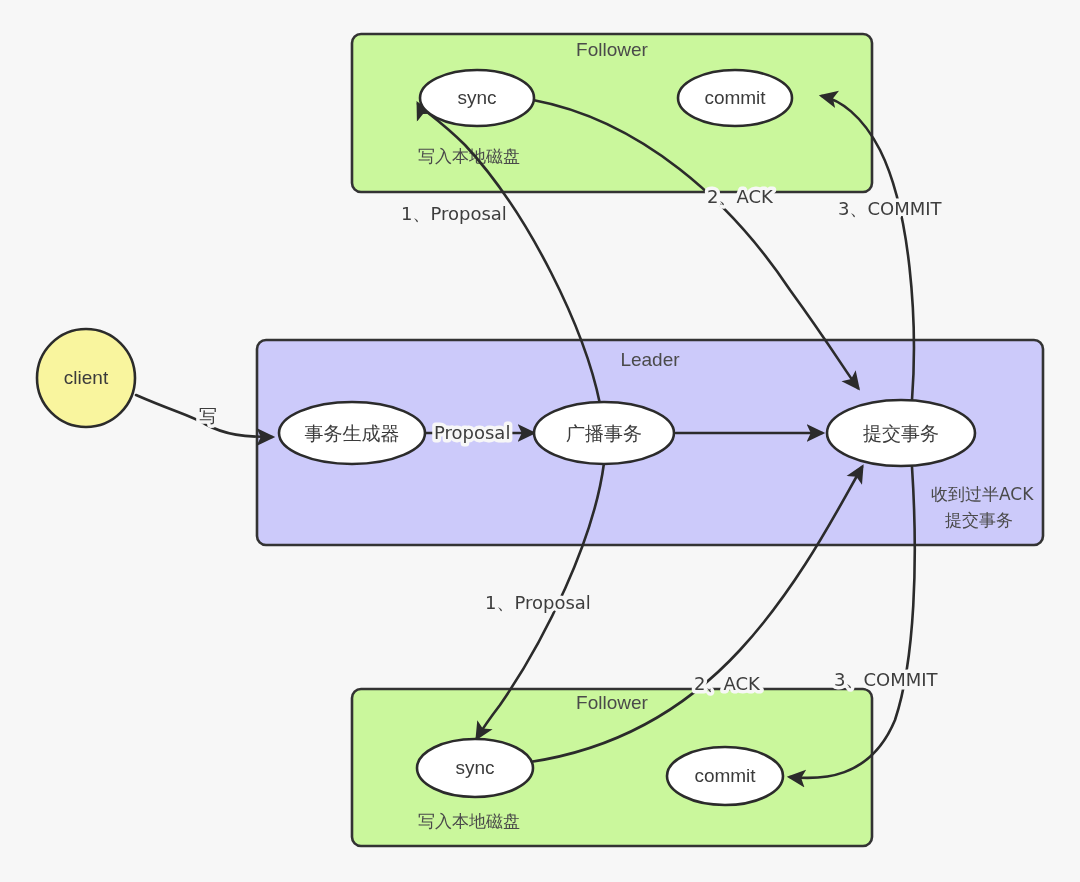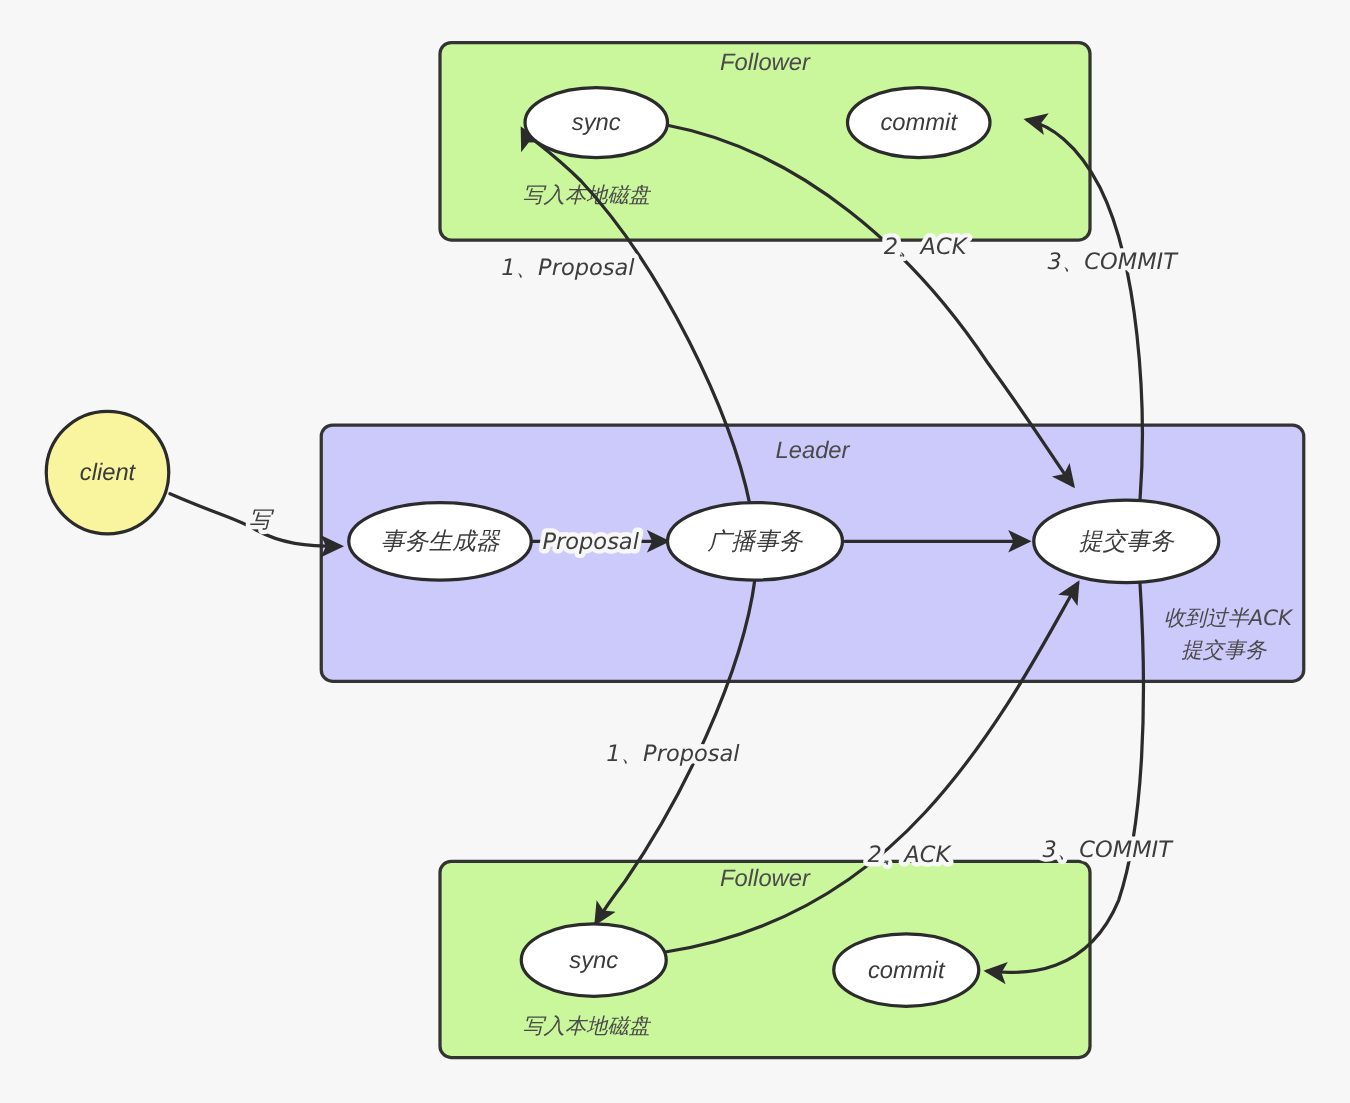--- a/index.html
+++ b/index.html
@@ -7,21 +7,20 @@
     padding: 0;
     background: #f7f7f7;
   }
   #canvas {
     position: relative;
     width: 1080px;
     height: 882px;
     background: #f7f7f7;
     font-family: "Liberation Sans", "DejaVu Sans", sans-serif;
     overflow: hidden;
-    font-style: italic;
   }
   svg.layer {
     position: absolute;
     left: 0;
     top: 0;
     width: 1080px;
     height: 882px;
   }
   .node-text {
     font-size: 19px;

